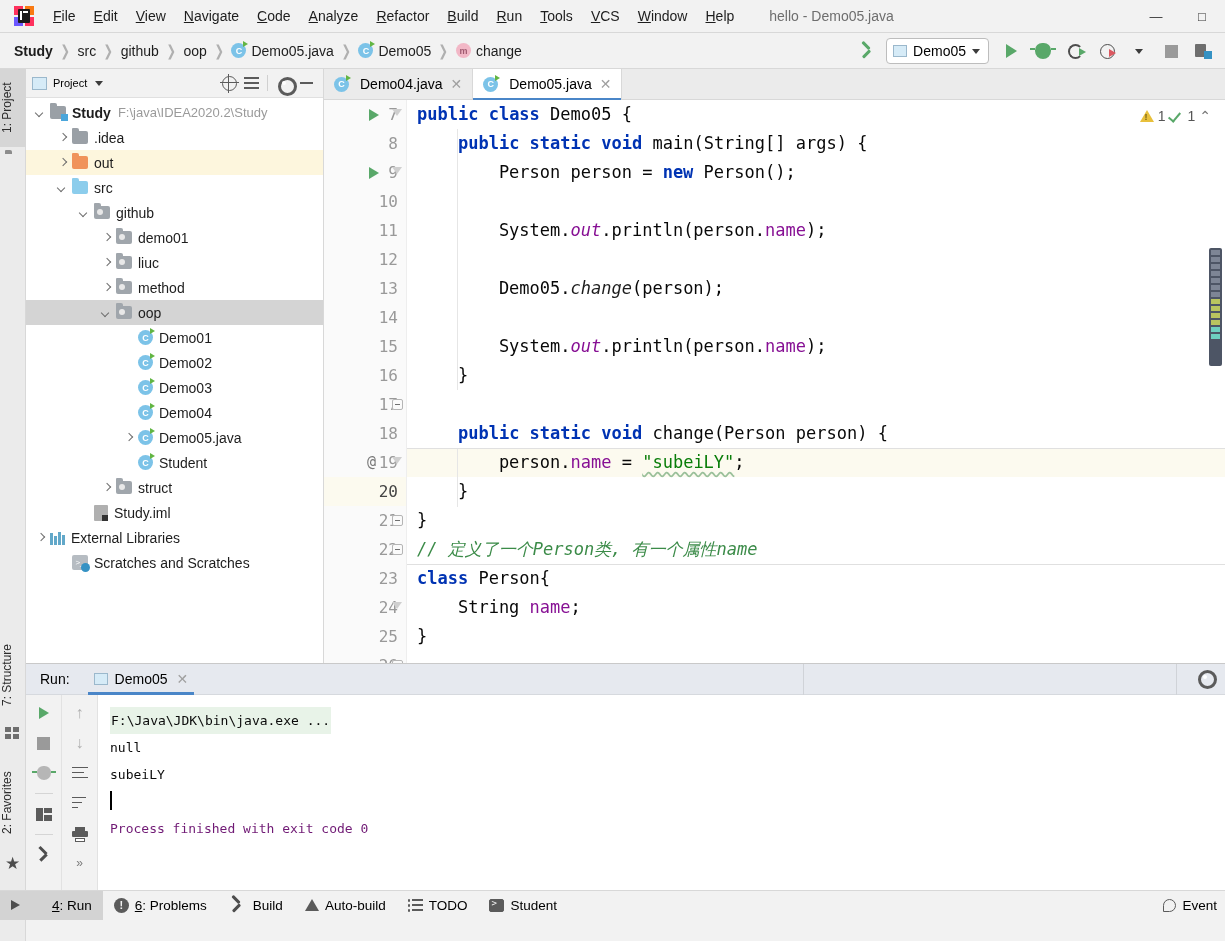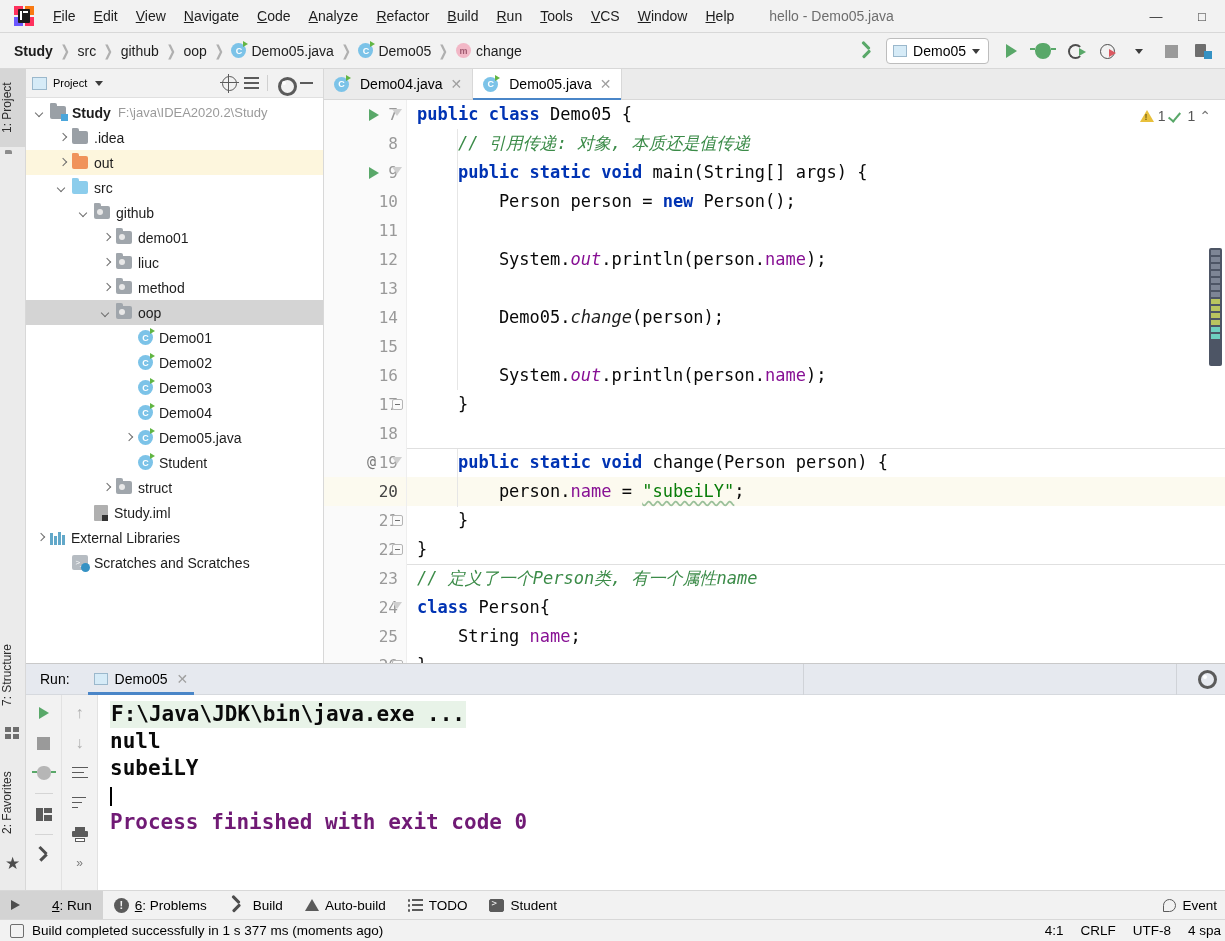--- a/index.html
+++ b/index.html
@@ -345,23 +345,23 @@
     display: flex; flex-direction: column; align-items: center;
     padding-top: 8px; gap: 10px;
   }
   .console-tools2 {
     width: 36px; background: #f2f2f2; border-right: 1px solid #e2e2e2;
     display: flex; flex-direction: column; align-items: center;
     padding-top: 8px; gap: 10px;
   }
   .ctool { width: 20px; height: 20px; display: flex; align-items: center; justify-content: center; }
   .console-out {
-    flex: 1; padding: 6px 0 0 12px;
-    font-family: "DejaVu Sans Mono", monospace; font-size: 21px;
-    line-height: 27px; color: #0a0a0a; font-weight: bold;
+    flex: 1; padding: 12px 0 0 12px;
+    font-family: "DejaVu Sans Mono", monospace; font-size: 13px;
+    line-height: 27px; color: #0a0a0a;
   }
   .c-cmd { background: #e8f3e8; display: inline-block; padding: 0 1px; }
   .c-blue { color: #701a75; }
   .ccaret {
     display: inline-block; width: 2px; height: 19px;
     background: #000; vertical-align: -4px;
   }
   .gear-right {
     position: absolute; right: 8px; top: 5px; width: 20px; height: 20px;
   }
@@ -830,21 +830,20 @@
           <div class="lnrow">22<span class="fold"></span></div>
           <div class="lnrow">23</div>
           <div class="lnrow">24<span class="fold tri"></span></div>
           <div class="lnrow">25</div>
           <div class="lnrow">26<span class="fold"></span></div>
         </div>
       <div class="codearea" id="codearea">
         <div class="indent-guide" style="left:50px; top:29px; height:261px;"></div>
         <div class="indent-guide" style="left:50px; top:349px; height:58px;"></div>
       <div class="codeline"><span class="kw">public </span><span class="kw">class </span><span>Demo05 {</span></div>
-          <div class="codeline"><span class="cmt">    // 引用传递: 对象, 本质还是值传递</span></div>
           <div class="codeline"><span>    </span><span class="kw">public </span><span class="kw">static </span><span class="kw">void </span><span class="">main</span><span>(String[] args) {</span></div>
           <div class="codeline"><span>        Person person = </span><span class="kw">new </span><span>Person();</span></div>
           <div class="codeline"><span></span></div>
           <div class="codeline"><span>        System.</span><span class="stat">out</span><span>.println(person.</span><span class="fld">name</span><span>);</span></div>
           <div class="codeline"><span></span></div>
           <div class="codeline"><span>        Demo05.</span><span class="mth">change</span><span>(person);</span></div>
           <div class="codeline"><span></span></div>
           <div class="codeline"><span>        System.</span><span class="stat">out</span><span>.println(person.</span><span class="fld">name</span><span>);</span></div>
           <div class="codeline"><span>    }</span></div>
           <div class="codeline"><span></span></div>
@@ -995,24 +994,14 @@
       <div class="btab">
         <span class="termic"></span>
         <span>Student</span>
       </div>
       <div class="event-right">
       <span class="event-circle"></span>
       <span>Event</span>
     </div>
     </div>
 
-  <div class="statusbar">
-    <span class="sb-icon"></span>
-    <span>Build completed successfully in 1 s 377 ms (moments ago)</span>
-    <span class="sb-right">
-      <span>4:1</span>
-      <span>CRLF</span>
-      <span>UTF-8</span>
-      <span>4 spa</span>
-    </span>
-  </div>
 
 </div>
 
 </body></html>

